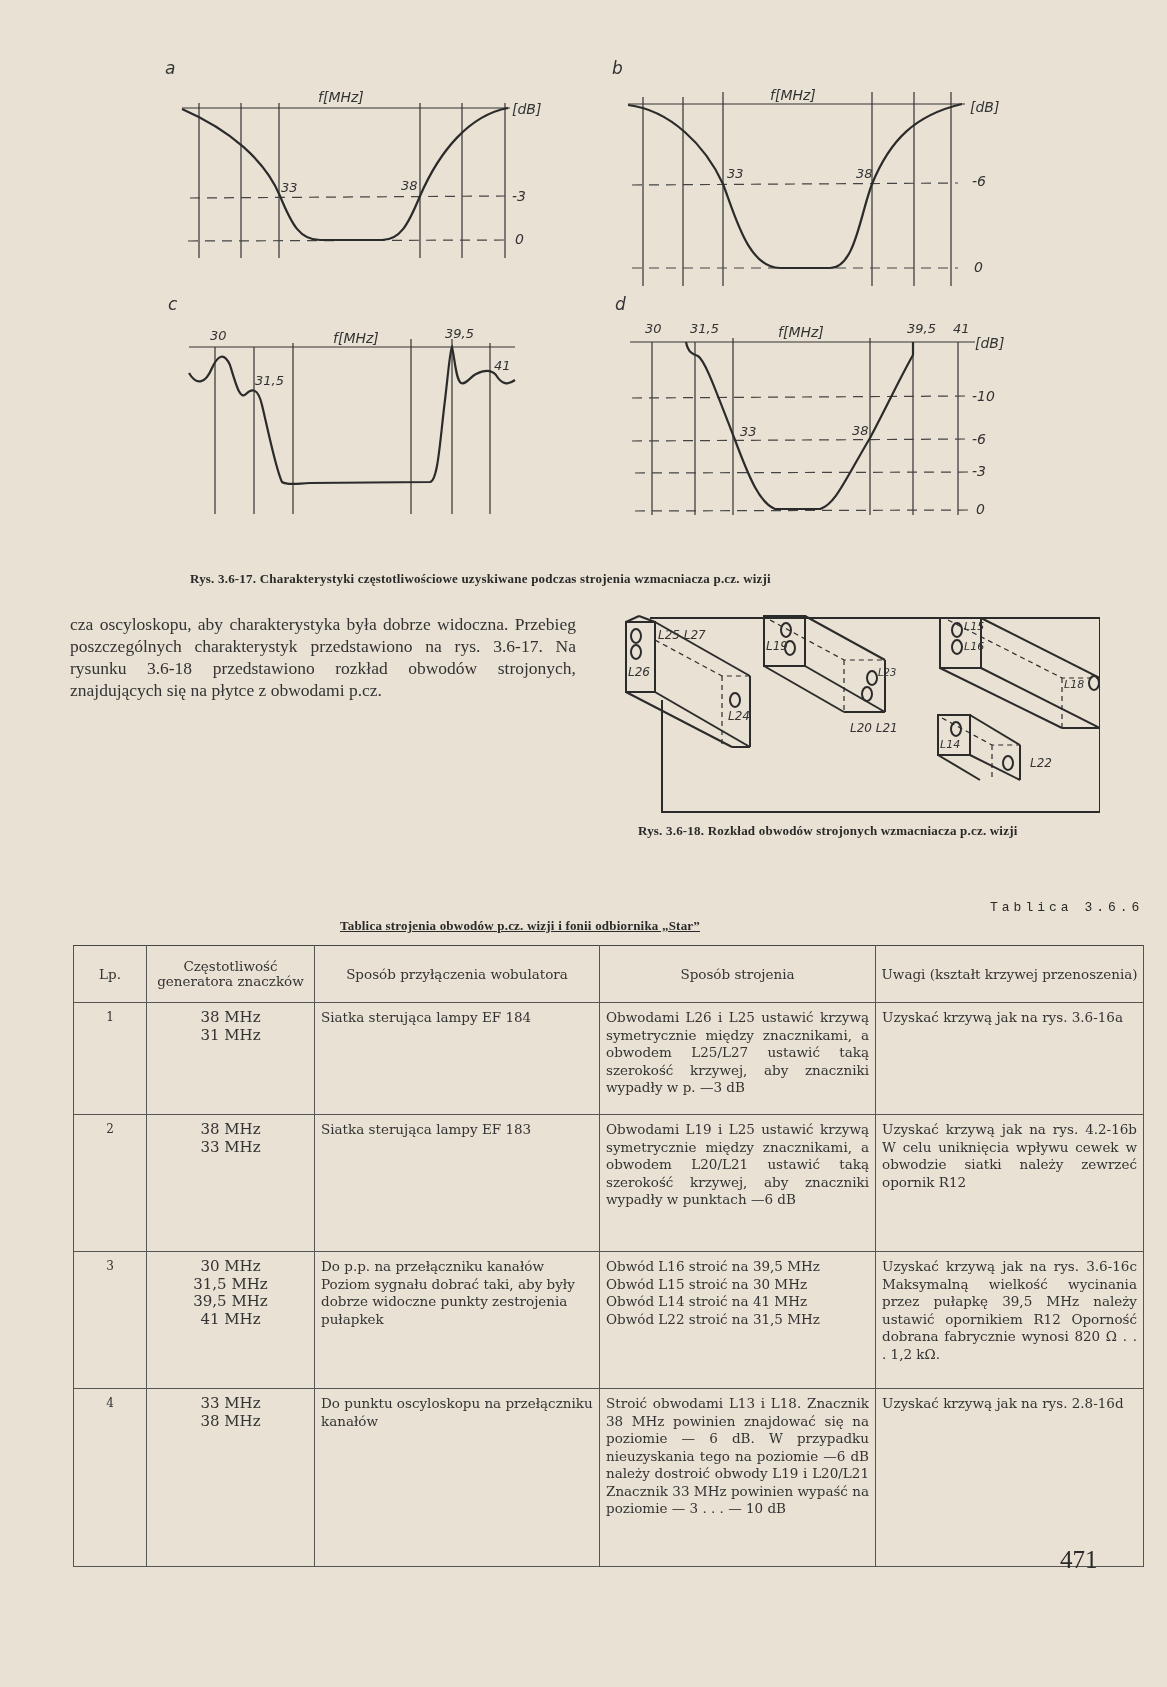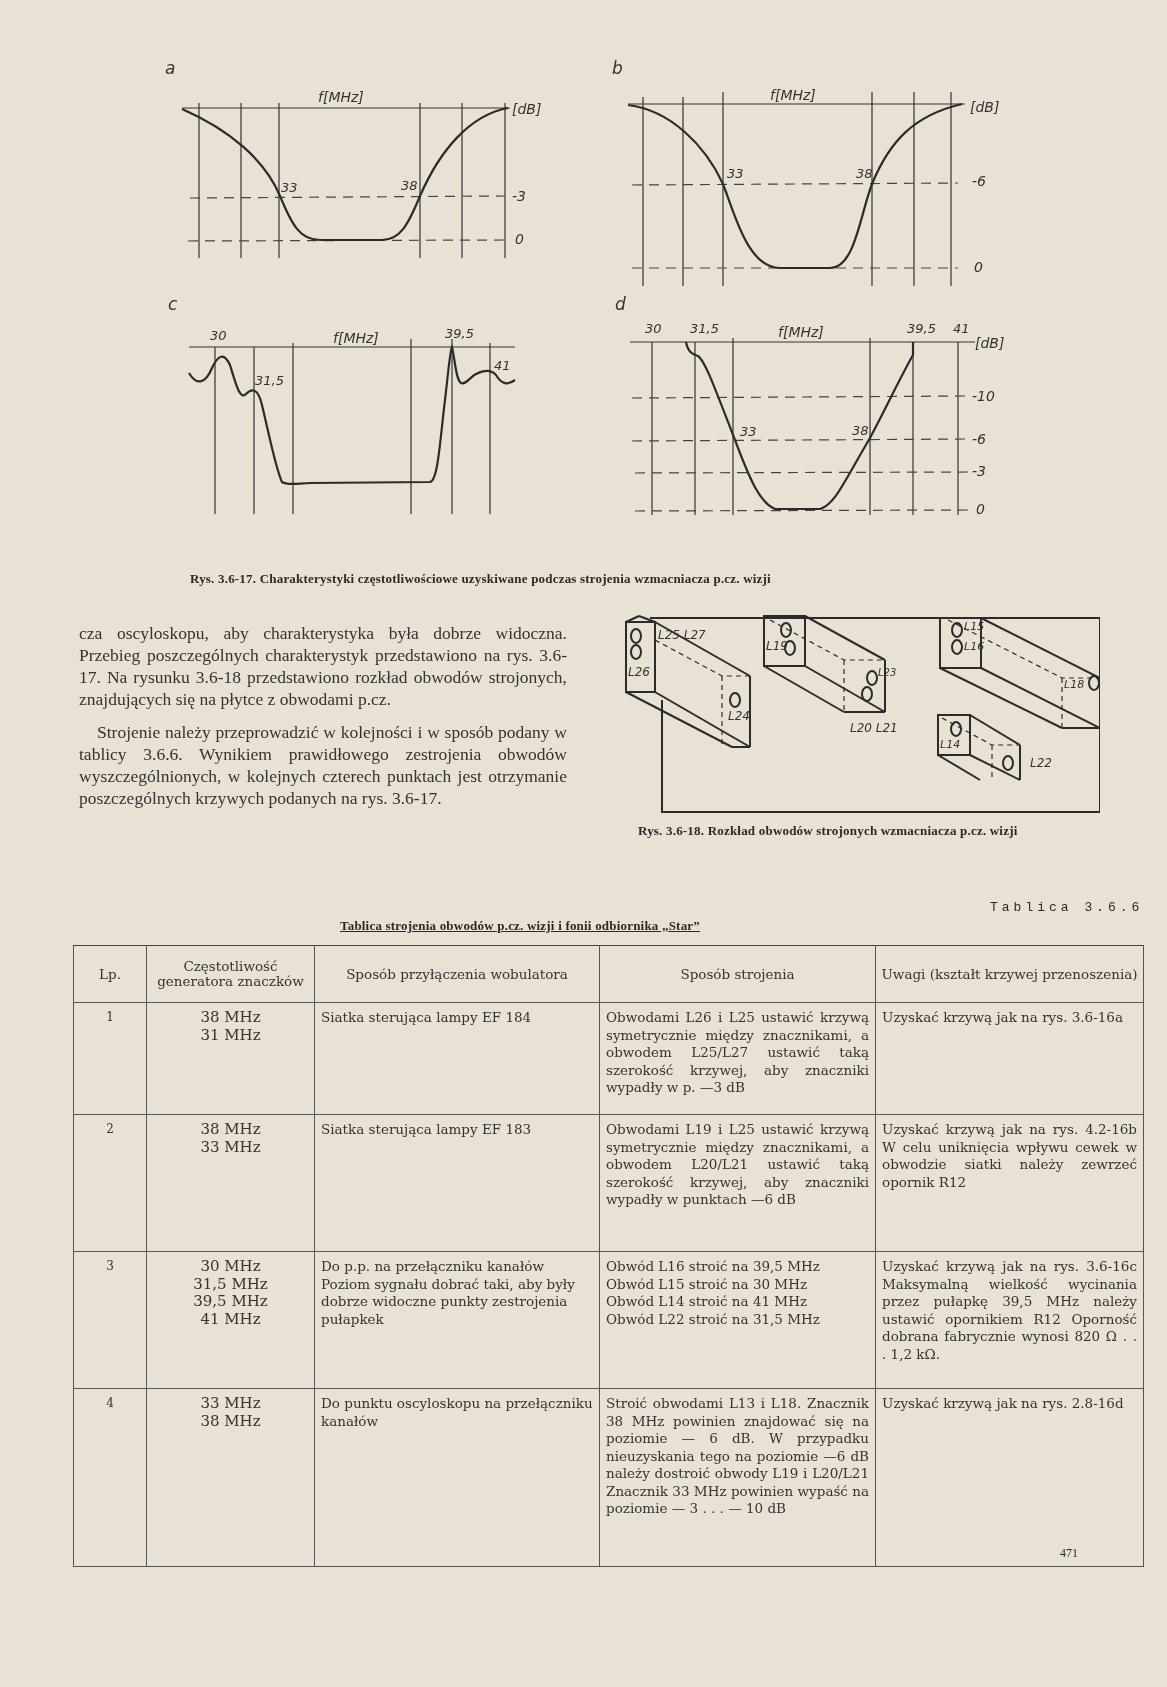--- a/index.html
+++ b/index.html
@@ -5,34 +5,34 @@
   html, body { margin:0; padding:0; }
   body { width:1167px; height:1687px; background:#e9e2d4; position:relative; overflow:hidden;
          font-family:"DejaVu Serif", serif; color:#2a2a2a; }
   .abs { position:absolute; }
   svg text { font-family:"DejaVu Sans", sans-serif; font-style:italic; fill:#333; }
   .graph-line { stroke:#333; stroke-width:1.2; fill:none; }
   .curve { stroke:#2b2b2b; stroke-width:2.2; fill:none; }
   .dash { stroke:#444; stroke-width:1.2; stroke-dasharray:10 7; fill:none; }
   .caption { font-family:"Liberation Serif", serif; font-weight:bold; font-size:13px; letter-spacing:0.2px; }
   .body-text { font-family:"Liberation Serif", serif; font-size:17.5px; line-height:22px; color:#333; text-align:justify; }
-  .body-text p { margin:11px; }
+  .body-text p { margin:2px; }
   .indent { text-indent:18px; }
   table.tbl { position:absolute; left:73px; top:945px; width:1071px; border-collapse:collapse;
               font-family:"DejaVu Serif", serif; font-size:13.5px; color:#333; }
   table.tbl th, table.tbl td { border:1.3px solid #555; vertical-align:top; padding:6px 6px; line-height:17.5px; }
   table.tbl th { font-weight:normal; text-align:center; vertical-align:middle; padding:4px 4px; line-height:15px; }
   table.tbl tr.head th { border-top:1.6px solid #444; }
   td.lp { text-align:center; width:60px; font-size:12px; }
   td.freq { text-align:center; width:155px; font-size:15px; }
   td.conn { width:272px; }
   td.tune { width:263px; text-align:justify; }
   td.notes { text-align:justify; }
   .line { display:block; }
-  .page-num { font-family:"Liberation Serif", serif; font-size:12px; }
+  .page-num { font-family:"Liberation Serif", serif; font-size:25px; }
 </style>
 </head>
 <body>
 
 <svg class="abs" style="left:0;top:0" width="1167" height="560">
 
   <g>
     <text x="165" y="74" font-size="17">a</text>
     <text x="318" y="102" font-size="14">f[MHz]</text>
     <text x="512" y="114" font-size="14">[dB]</text>
@@ -123,21 +123,20 @@
     <text x="972" y="444" font-size="14">-6</text>
     <text x="972" y="476" font-size="14">-3</text>
     <text x="976" y="514" font-size="14">0</text>
   </g>
 </svg>
 
 <div class="abs caption" style="left:190px;top:571px;">Rys. 3.6-17. Charakterystyki częstotliwościowe uzyskiwane podczas strojenia wzmacniacza p.cz. wizji</div>
 
 <div class="abs body-text" style="left:68px;top:611px;width:510px;">
   <p>cza oscyloskopu, aby charakterystyka była dobrze widoczna. Przebieg poszczególnych charakterystyk przedstawiono na rys. 3.6-17. Na rysunku 3.6-18 przedstawiono rozkład obwodów strojonych, znajdujących się na płytce z obwodami p.cz.</p>
-  <p class="indent" style="margin-top:6px">Strojenie należy przeprowadzić w kolejności i w sposób podany w tablicy 3.6.6. Wynikiem prawidłowego zestrojenia obwodów wyszczególnionych, w kolejnych czterech punktach jest otrzymanie poszczególnych krzywych podanych na rys. 3.6-17.</p>
 </div>
 
 <svg class="abs" style="left:620px;top:610px" width="480" height="220">
   <g stroke="#2b2b2b" stroke-width="2" fill="none">
     <polyline points="30,8 480,8 480,202 42,202 42,90"></polyline>
 
     <g>
       <rect x="6" y="12" width="29" height="70"></rect>
       <line x1="35" y1="12" x2="130" y2="66"></line>
       <line x1="6" y1="82" x2="112" y2="137"></line>

